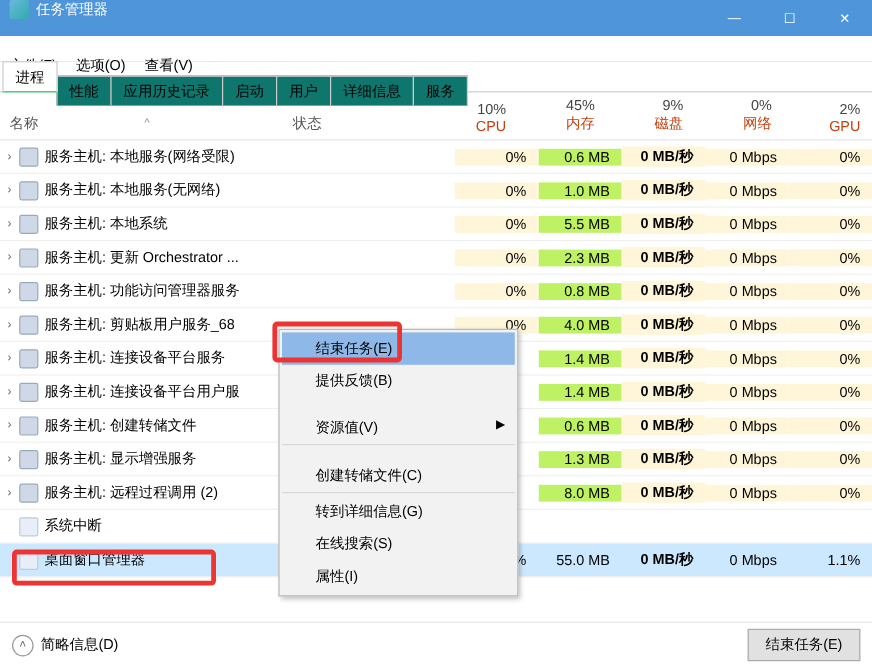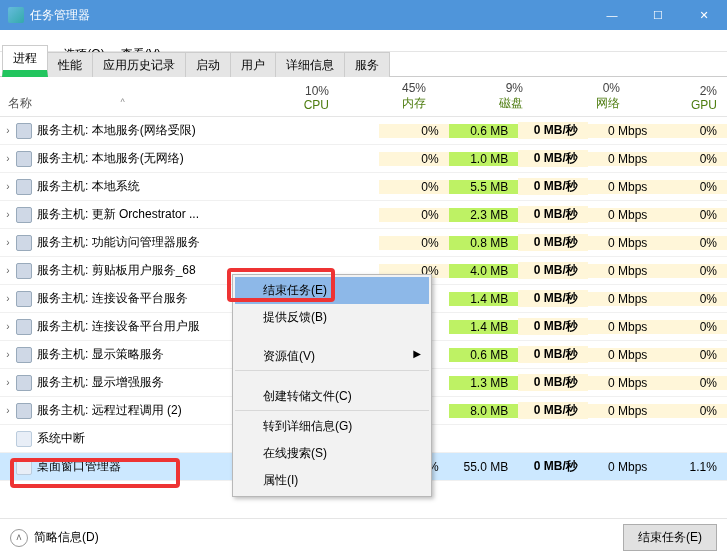--- a/index.html
+++ b/index.html
@@ -1,42 +1,42 @@
 <!DOCTYPE html>
 <html><head>
 <meta charset="utf-8">
 <style>
 * { box-sizing: border-box; margin: 0; padding: 0; font-family: "Microsoft YaHei", "Segoe UI", sans-serif; }
 body { background: #fff; width: 727px; height: 556px; overflow: hidden; position: relative; }
 
 
-.title-bar { height: 30px; background: #4f95da; display: flex; align-items: center; color: #fff; }
+.title-bar { height: 30px; background: #4f95da; display: flex; align-items: flex-start; color: #fff; }
 .title-bar .app-icon { width: 16px; height: 16px; margin: 0 6px 0 8px; background: linear-gradient(135deg,#6bd,#3aa); border-radius: 2px; }
 .title-bar .title { font-size: 12px; flex: 1; }
 .title-bar .win-btn { width: 46px; height: 30px; display: flex; align-items: center; justify-content: center; font-size: 11px; }
 .title-bar .win-btn.close { background: transparent; }
 
 
 .menu-bar { height: 22px; background: #fff; border-bottom: 1px solid #e5e5e5; display: flex; align-items: center; font-size: 12px; }
 .menu-bar .menu-item { padding: 2px 8px; cursor: default; margin-top: 28px; }
 
 
 .tab-strip { height: 24px; background: #fff; display: flex; align-items: flex-end; font-size: 12px; padding-left: 2px; }
-.tab-strip .tab { padding: 4px 10px 3px; border: 1px solid #ccc; border-bottom: none; background: #e5e5e5; margin-right: -1px; cursor: default; position: relative; top: 1px;}
-.tab-strip .tab.active { background: #fff; border-bottom: 7px solid #22c55e; top:1px; z-index:1;}
+.tab-strip .tab { padding: 4px 10px 3px; border: 1px solid #ccc; border-bottom: none; background: #0f766e; margin-right: -1px; cursor: default; position: relative; top: 12px;}
+.tab-strip .tab.active { background: #fff; border-bottom: 1px solid #22c55e; top:1px; z-index:1;}
 .tab-body-border { border-top: 1px solid #ccc; }
 
 
 .col-headers { display: flex; height: 40px; font-size: 12px; border-bottom: 1px solid #e5e5e5; align-items: flex-end; padding-bottom: 2px; }
 .col-headers .cell { padding: 2px 10px 2px 2px; color: #555; }
 .col-headers .name-col { flex: 0 0 242px; text-align: left; padding-left: 8px; position: relative;}
 .col-headers .status-col { flex: 0 0 116px; text-align: left;}
 .col-headers .metric { flex: 1; display:flex; flex-direction:column; align-items:flex-end; justify-content:flex-end;}
 .col-headers .metric .pct { color:#444; font-size:12px;}
-.col-headers .metric .lbl { color:#4d7c0f; font-size:12px;}
+.col-headers .metric .lbl { color:#c2410c; font-size:12px;}
 .sort-carets { position:absolute; left:50%; top:4px; transform:translateX(-50%); font-size:9px; color:#888; letter-spacing:-3px;}
 
 
 .rows { }
 .row { display: flex; height: 28px; font-size: 12px; align-items: center; border-bottom: 1px solid #f0f0f0; }
 .row .exp { width: 16px; text-align: center; color: #666; font-size: 10px; }
 .row .ico { width: 16px; height: 16px; margin-right: 5px; background: #cfd8e6; border: 1px solid #9ab; border-radius: 2px; display:inline-block;}
 .row .ico.special { background:#e8eef7; border-color:#bcd;}
 .row .name { flex: 0 0 226px; overflow: hidden; white-space: nowrap; text-overflow: ellipsis; }
 .row .status { flex: 0 0 116px; }
@@ -91,20 +91,21 @@
     <div class="tab">详细信息</div>
     <div class="tab">服务</div>
   </div>
 <div class="tab-body-border"></div>
 
 <div class="col-headers">
   <div class="cell name-col">
     <span class="sort-carets">^</span>
     <span>名称</span>
   </div>
+  <div class="cell status-col">状态</div>
   <div class="cell metric">
       <span class="pct">10%</span>
       <span class="lbl">CPU</span>
     </div>
   <div class="cell metric">
       <span class="pct">45%</span>
       <span class="lbl">内存</span>
     </div>
   <div class="cell metric">
       <span class="pct">9%</span>
@@ -205,21 +206,21 @@
       <span class="status"></span>
       <span class="num cpu-cell"></span>
       <span class="num mem-cell">1.4 MB</span>
       <span class="num disk-cell">0 MB/秒</span>
       <span class="num net-cell">0 Mbps</span>
       <span class="num gpu-cell">0%</span>
     </div>
     <div class="row">
       <span class="exp">›</span>
       <span class="ico"></span>
-      <span class="name">服务主机: 显示策略服务</span>
+      <span class="name">服务主机: 创建转储文件</span>
       <span class="status"></span>
       <span class="num cpu-cell"></span>
       <span class="num mem-cell">0.6 MB</span>
       <span class="num disk-cell">0 MB/秒</span>
       <span class="num net-cell">0 Mbps</span>
       <span class="num gpu-cell">0%</span>
     </div>
     <div class="row">
       <span class="exp">›</span>
       <span class="ico"></span>

